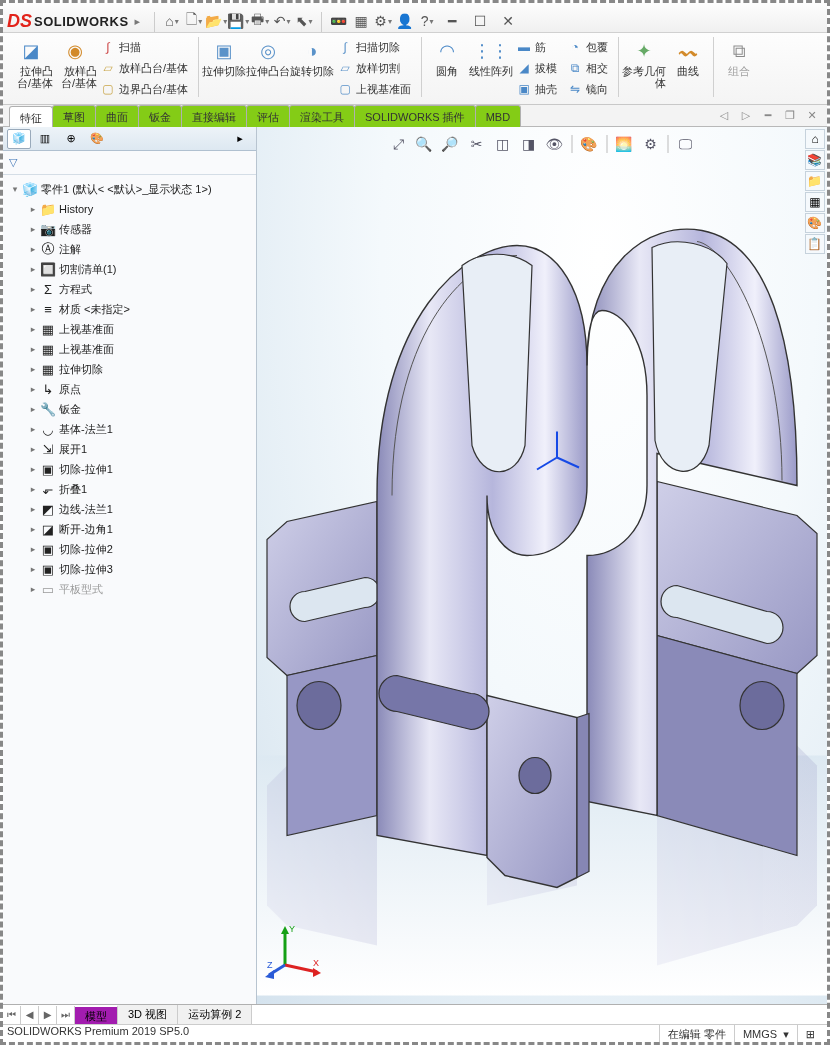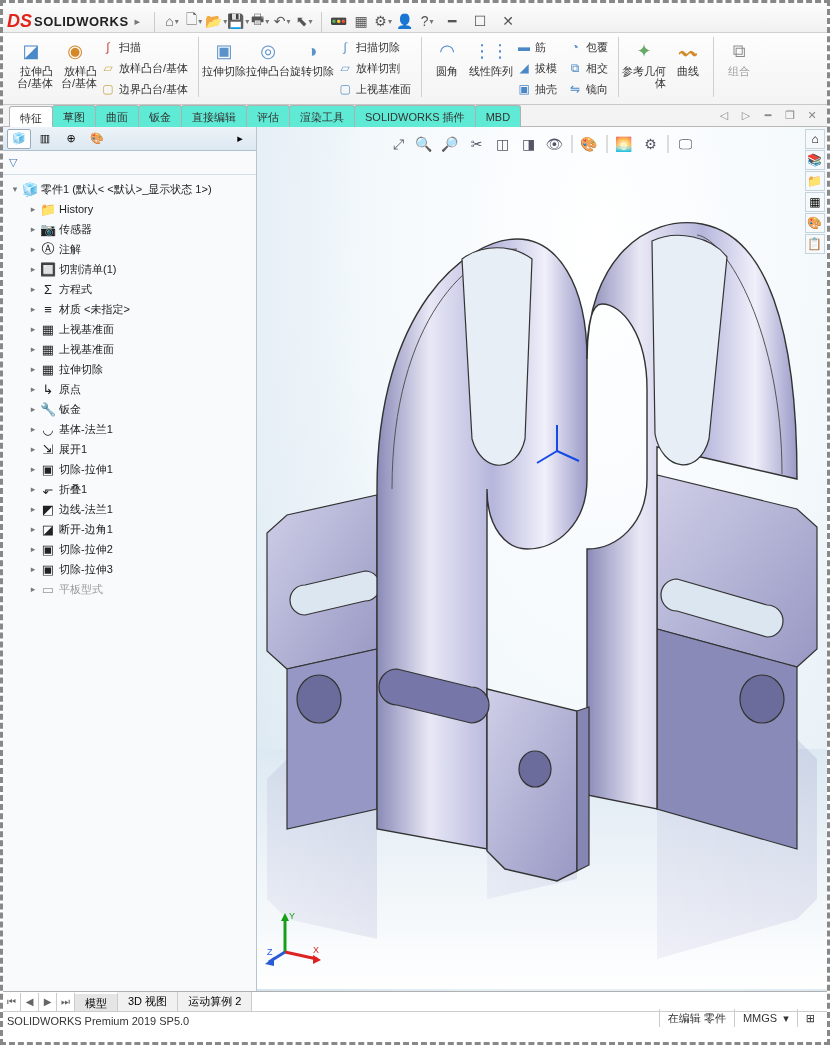--- a/index.html
+++ b/index.html
@@ -44,21 +44,21 @@
 .ribbon-btn { display:flex; flex-direction:column; align-items:center; justify-content:flex-start; width:44px; height:64px; text-align:center; cursor:pointer; padding-top:2px;}
 .ribbon-btn .ic { width:28px; height:24px; display:flex; align-items:center; justify-content:center; font-size:18px; }
 .ribbon-btn .lbl { font-size:11px; color:#333; line-height:12px; margin-top:2px;text-align:right; }
 .ribbon-small { display:flex; align-items:center; height:20px; cursor:pointer; padding:0 3px; white-space:nowrap; font-size:11px; color:#333;}
 .ribbon-small .ic { width:16px; height:16px; margin-right:3px; font-size:12px; display:inline-flex; align-items:center; justify-content:center; }
 .ribbon-col { display:flex; flex-direction:column; justify-content:flex-start; gap:1px; margin-right:4px;}
 .ribbon-vsep { width:1px; background:#d0d0d0; height:60px; margin:0 3px; }
 .disabled { opacity:0.45; }
 
 .tabrow { display:flex; align-items:center; background:#f3f3f3; border-bottom:1px solid #b8b8b8; height:22px; padding-left:6px; position:relative;}
-.tab { padding:0 10px; height:22px; line-height:22px; border:1px solid #b0b0b0; border-bottom:none; background:#5eead4; margin-right:-1px; cursor:pointer; font-size:11px; color:#333; border-radius:3px 3px 0 0;}
+.tab { padding:0 10px; height:22px; line-height:22px; border:1px solid #b0b0b0; border-bottom:none; background:#84cc16; margin-right:-1px; cursor:pointer; font-size:11px; color:#333; border-radius:3px 3px 0 0;}
 .tab.active { background:#fff; border-bottom:1px solid #fff; position:relative; top:1px; }
 .tab-right { margin-left:auto; display:flex; gap:4px; padding-right:6px; }
 .tab-right .tb-btn { width:18px; height:18px; font-size:11px; color:#888;}
 
 .main { flex:1; display:flex; min-height:0; position:relative; }
 .tree-panel {
   width:254px;
   background:rgba(248,250,252,0.92);
   border-right:1px solid #b8c4d0;
   display:flex;
@@ -93,23 +93,23 @@
 
 .right-strip { position:absolute; right:0; top:0; width:22px; display:flex; flex-direction:column; gap:1px; padding-top:2px; z-index:5;}
 .right-strip .rs { width:20px; height:20px; display:flex; align-items:center; justify-content:center; cursor:pointer; border:1px solid #c6d2dc; background:#f5f9fc; font-size:12px;}
 
 .triad { position:absolute; left:8px; bottom:24px; width:60px; height:60px; z-index:4;}
 
 .bottom-tabs { height:20px; background:#fff; border-top:1px solid #b0b0b0; display:flex; align-items:center; font-size:11px;}
 .bottom-tabs .nav { display:flex; }
 .bottom-tabs .nav .nb { width:18px; height:18px; display:flex; align-items:center; justify-content:center; border-right:1px solid #ccc; cursor:pointer; font-size:10px; color:#666;}
 .bottom-tabs .btab { padding:0 10px; height:20px; line-height:19px; border-right:1px solid #ccc; cursor:pointer; background:#f1f1f1;}
-.bottom-tabs .btab.active { background:#e5e5e5; border-top:2px solid #fff; }
-
-.statusbar { height:18px; background:#fff; border-top:1px solid #ccc; display:flex; align-items:flex-end; font-size:11px; padding:15px 4px; color:#333;}
+.bottom-tabs .btab.active { background:#a21caf; border-top:2px solid #fff; }
+
+.statusbar { height:18px; background:#fff; border-top:1px solid #ccc; display:flex; align-items:flex-start; font-size:11px; padding:0 4px; color:#333;}
 .statusbar .sp { flex:1; }
 .statusbar .cell { padding:0 8px; border-left:1px solid #ccc; height:18px; line-height:18px;}
 
 .model-svg { position:absolute; left:0; top:0; width:100%; height:100%; z-index:1;}
 svg text { font-family: "Microsoft YaHei", Arial; }
 </style>
 </head>
 <body>
 
 <div class="titlebar">

